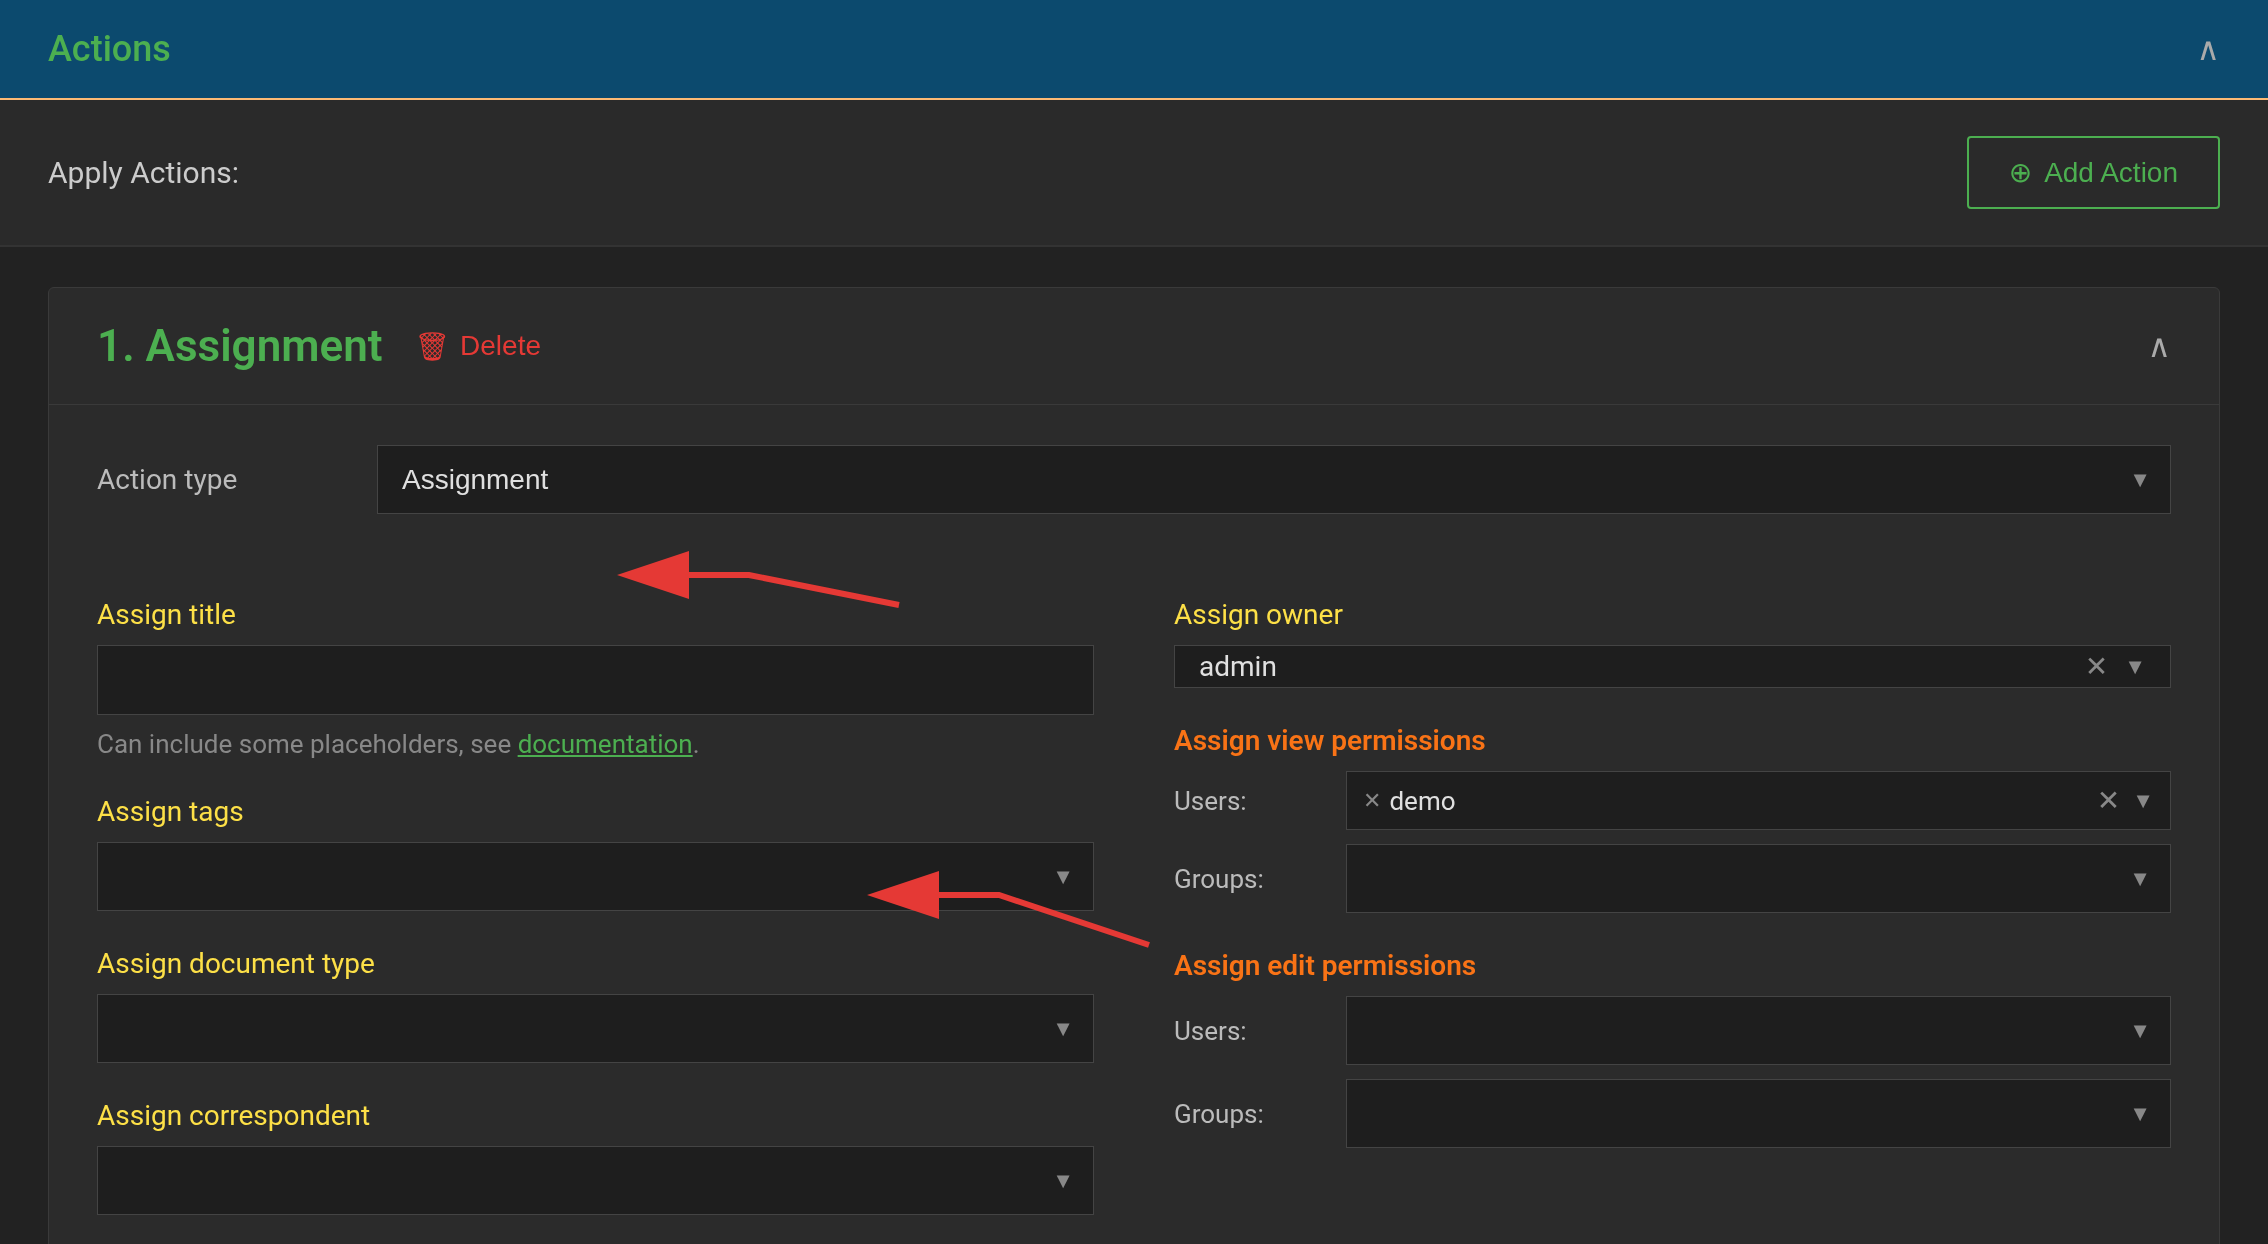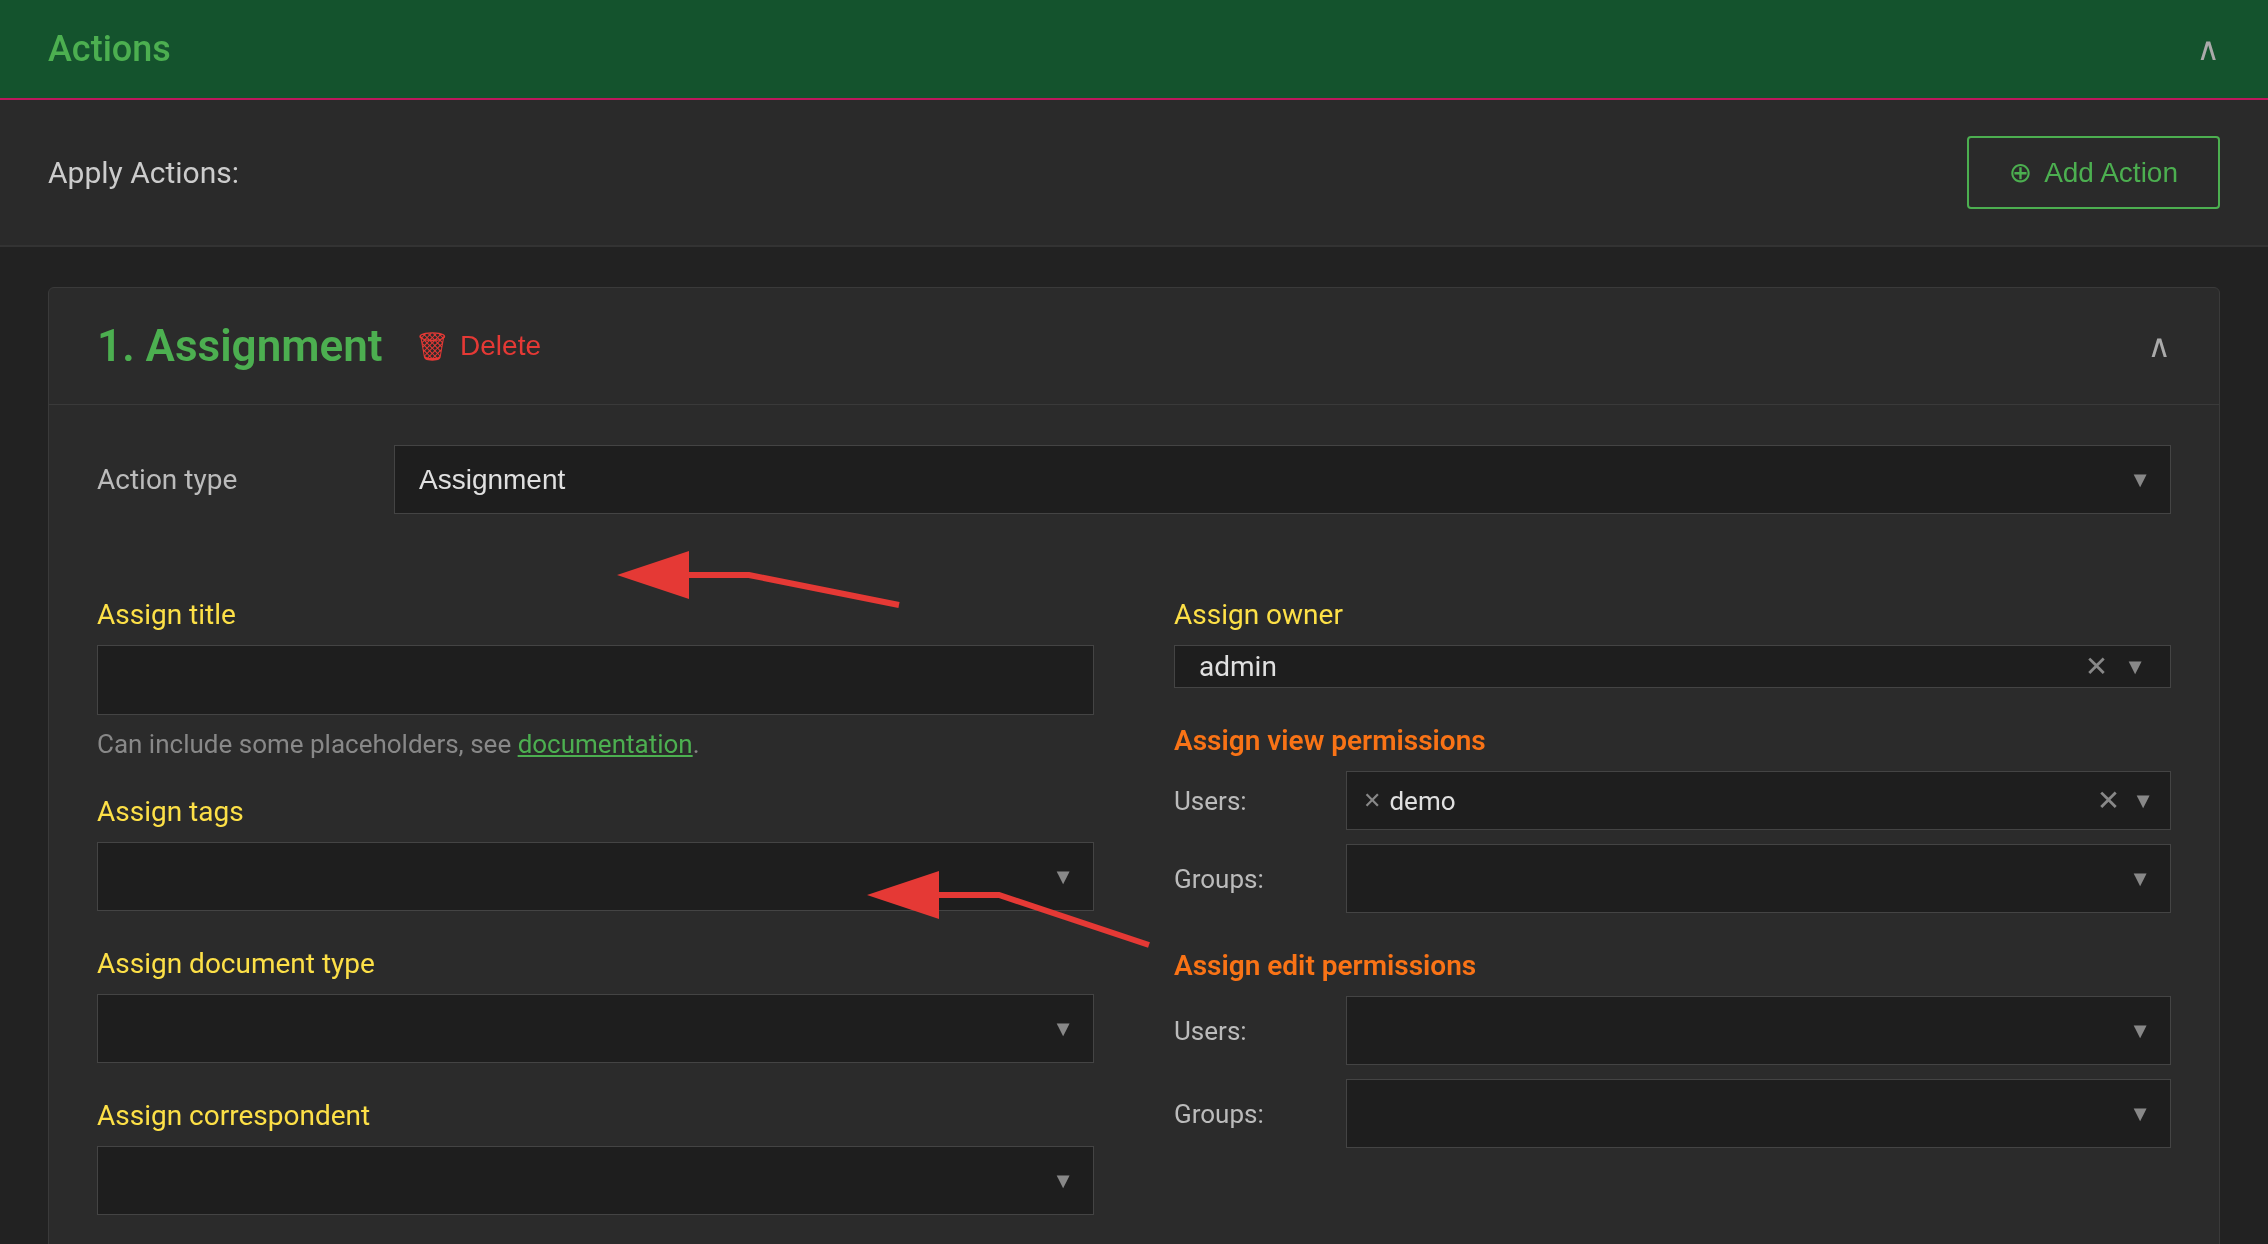--- a/index.html
+++ b/index.html
@@ -11,26 +11,26 @@
     body {
       background-color: #1a1a1a;
       font-family: -apple-system, BlinkMacSystemFont, 'Segoe UI', Roboto, sans-serif;
       color: #e0e0e0;
       width: 2268px;
       min-height: 1244px;
       font-size: 28px;
     }
 
     .actions-header {
-      background-color: #14532d;
+      background-color: #0c4a6e;
       padding: 28px 48px;
       display: flex;
       justify-content: space-between;
       align-items: center;
-      border-bottom: 2px solid #be185d;
+      border-bottom: 2px solid #fdba74;
     }
 
     .actions-title {
       color: #4caf50;
       font-size: 36px;
       font-weight: 500;
     }
 
     .collapse-icon {
       color: #aaa;
@@ -134,21 +134,21 @@
     }
 
     .field-label {
       color: #fde047;
       font-size: 28px;
     }
 
     .action-type-row {
       display: flex;
       align-items: center;
-      gap: 57px;
+      gap: 40px;
       margin-bottom: 36px;
     }
 
     .action-type-label {
       color: #bbb;
       font-size: 28px;
       min-width: 240px;
     }
 
     .select-field {

